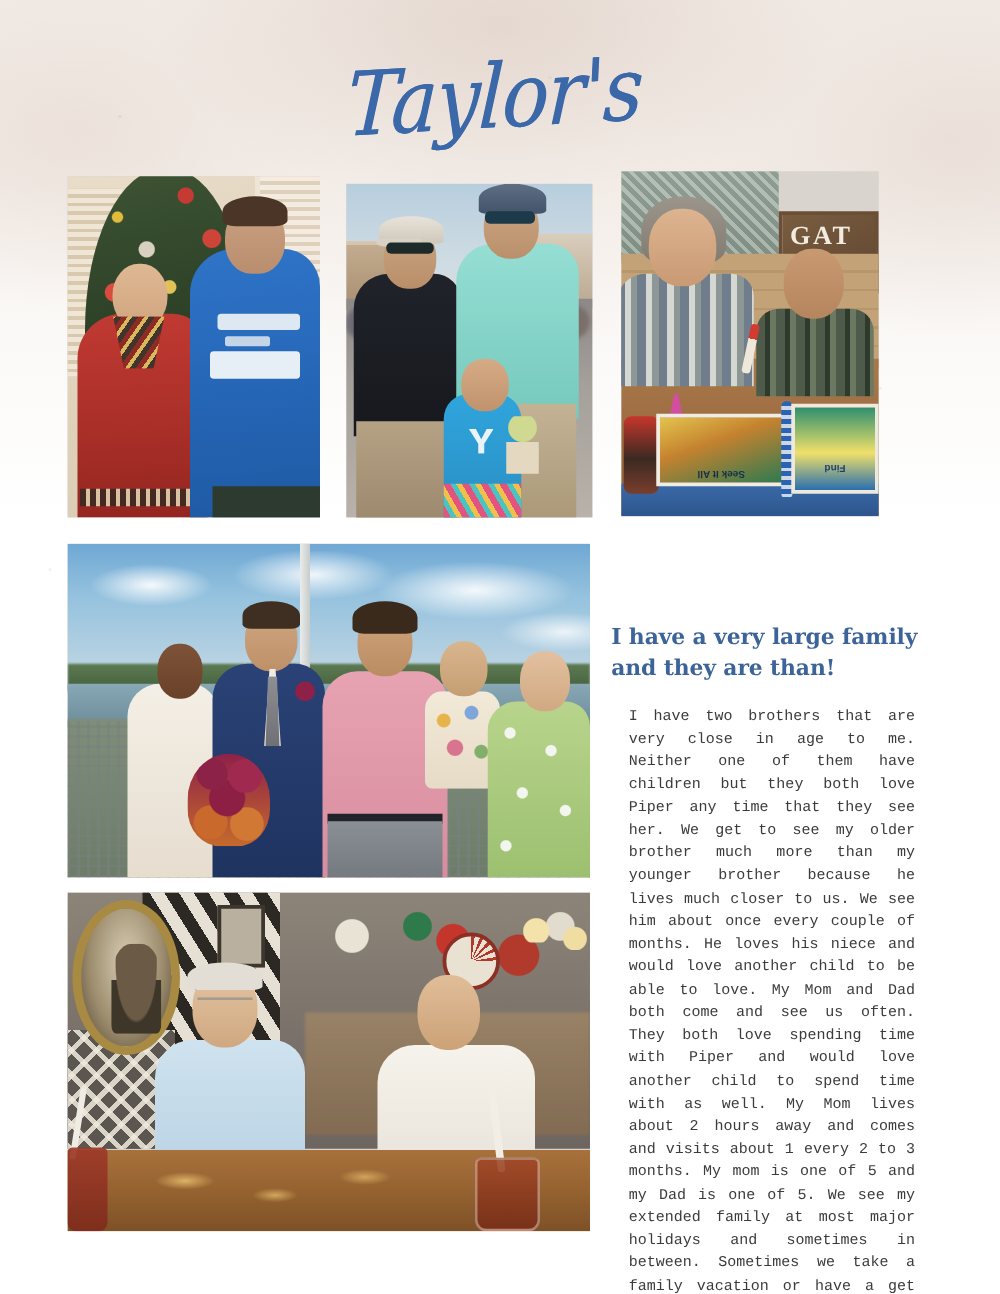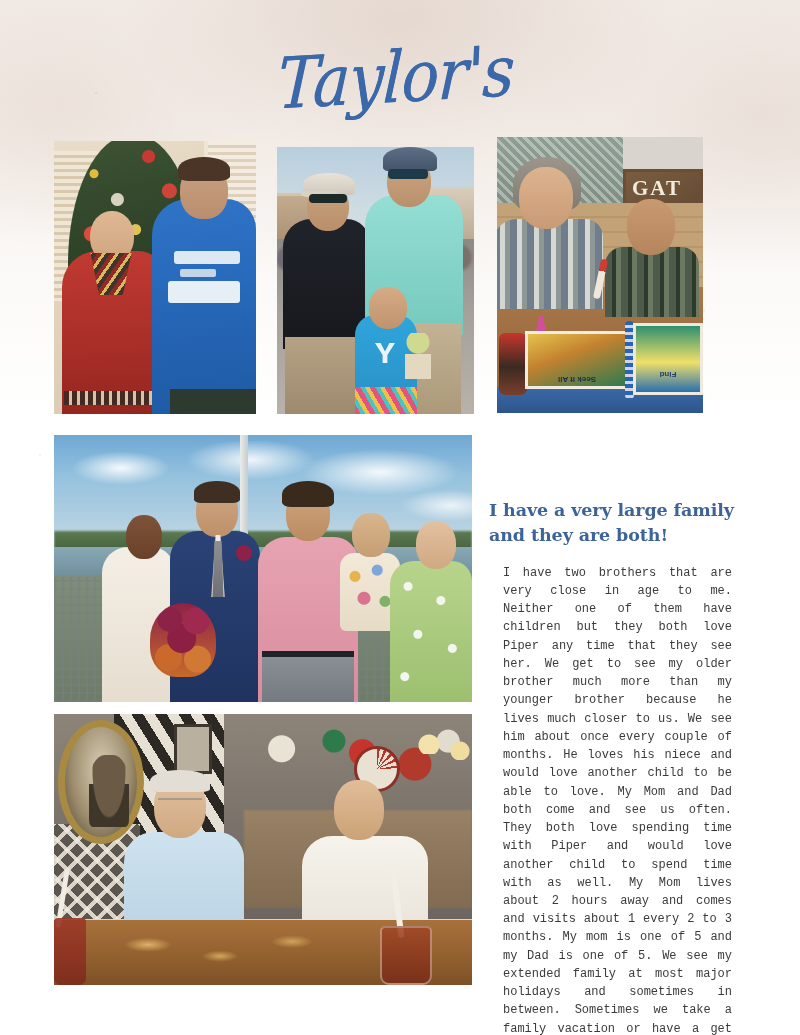--- a/index.html
+++ b/index.html
@@ -840,17 +840,17 @@
       <div class="ph-layer p5-table"></div>
       <div class="ph-layer p5-table-light"></div>
       <div class="ph-layer p5-strawL"></div>
       <div class="ph-layer p5-glassL"></div>
       <div class="ph-layer p5-strawR"></div>
       <div class="ph-layer p5-glassR"></div>
     </div>
   </div>
 
   <div class="article">
-    <h2>I have a very large family and they are both!</h2>
+    <h2>I have a very large family and they are than!</h2>
     <p>I have two brothers that are very close in age to me. Neither one of them have children but they both love Piper any time that they see her. We get to see my older brother much more than my younger brother because he lives much closer to us. We see him about once every couple of months. He loves his niece and would love another child to be able to love. My Mom and Dad both come and see us often. They both love spending time with Piper and would love another child to spend time with as well. My Mom lives about 2 hours away and comes and visits about 1 every 2 to 3 months. My mom is one of 5 and my Dad is one of 5. We see my extended family at most major holidays and sometimes in between. Sometimes we take a family vacation or have a get together that is not a holiday.</p>
   </div>
 
 </div>
 
 </body></html>

